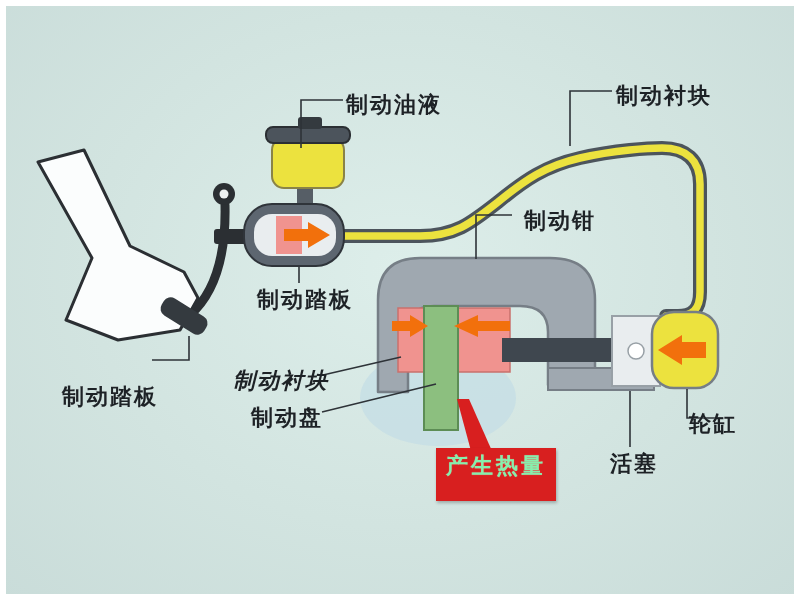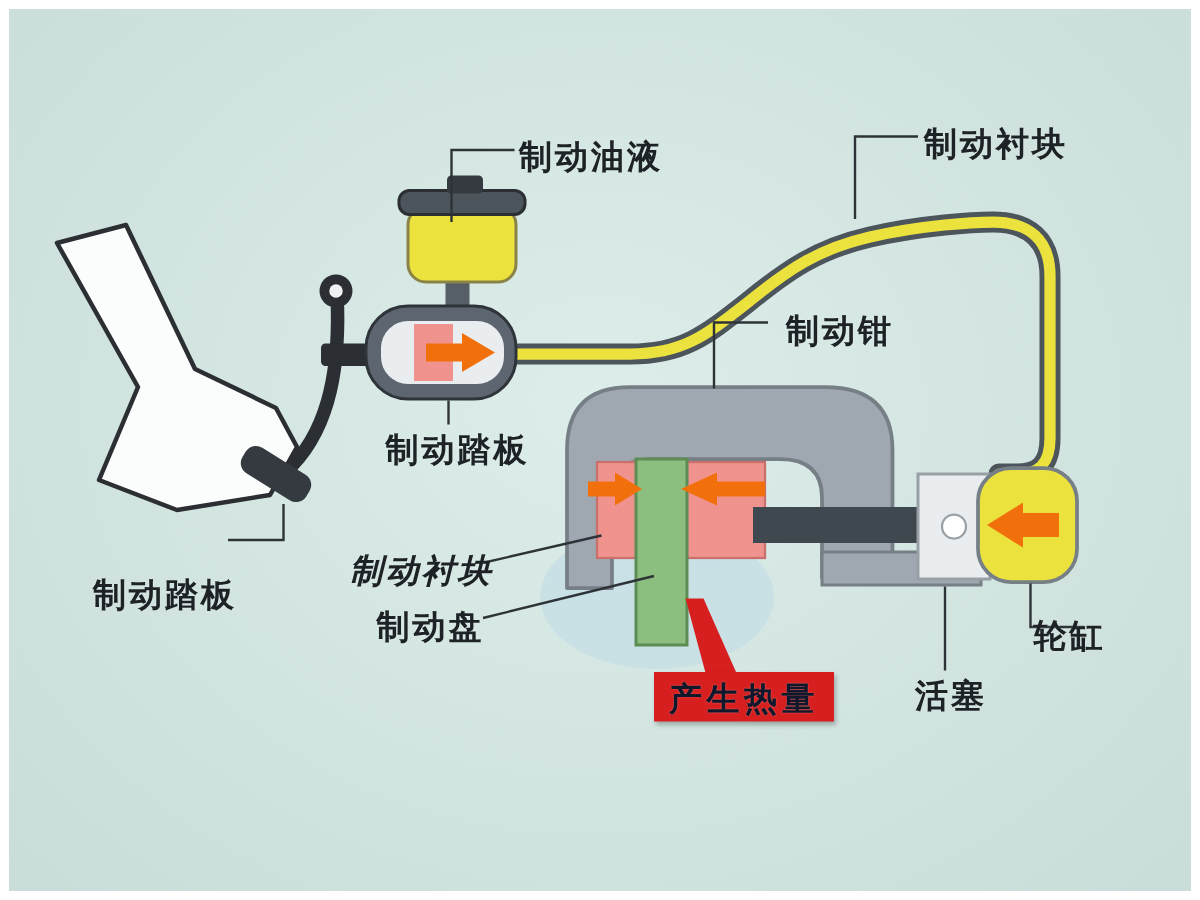--- a/index.html
+++ b/index.html
@@ -9,22 +9,22 @@
     box-shadow: inset 0 0 0 6px #ffffff;
     font-family:"DejaVu Sans", "Liberation Sans", sans-serif;
   }
   .stage svg { position:absolute; left:0; top:0; }
   .label {
     position:absolute; white-space:nowrap;
     font-size:22px; font-weight:600; color:#1d2226; letter-spacing:2px;
     text-shadow: 0 0 1px rgba(255,255,255,.4);
   }
   .label.heat {
-    background:#d81f1f; color:#0f172a; font-weight:700;
-    padding:3px 10px 0; letter-spacing:3px;
+    background:#d81f1f; color:#86efac; font-weight:700;
+    padding:3px 10px 20px; letter-spacing:3px;
     box-shadow: 1px 2px 3px rgba(0,0,0,.25);
   }
 </style>
 </head>
 <body>
 
 <div class="stage">
 
   <svg width="800" height="600" viewBox="0 0 800 600">
 

